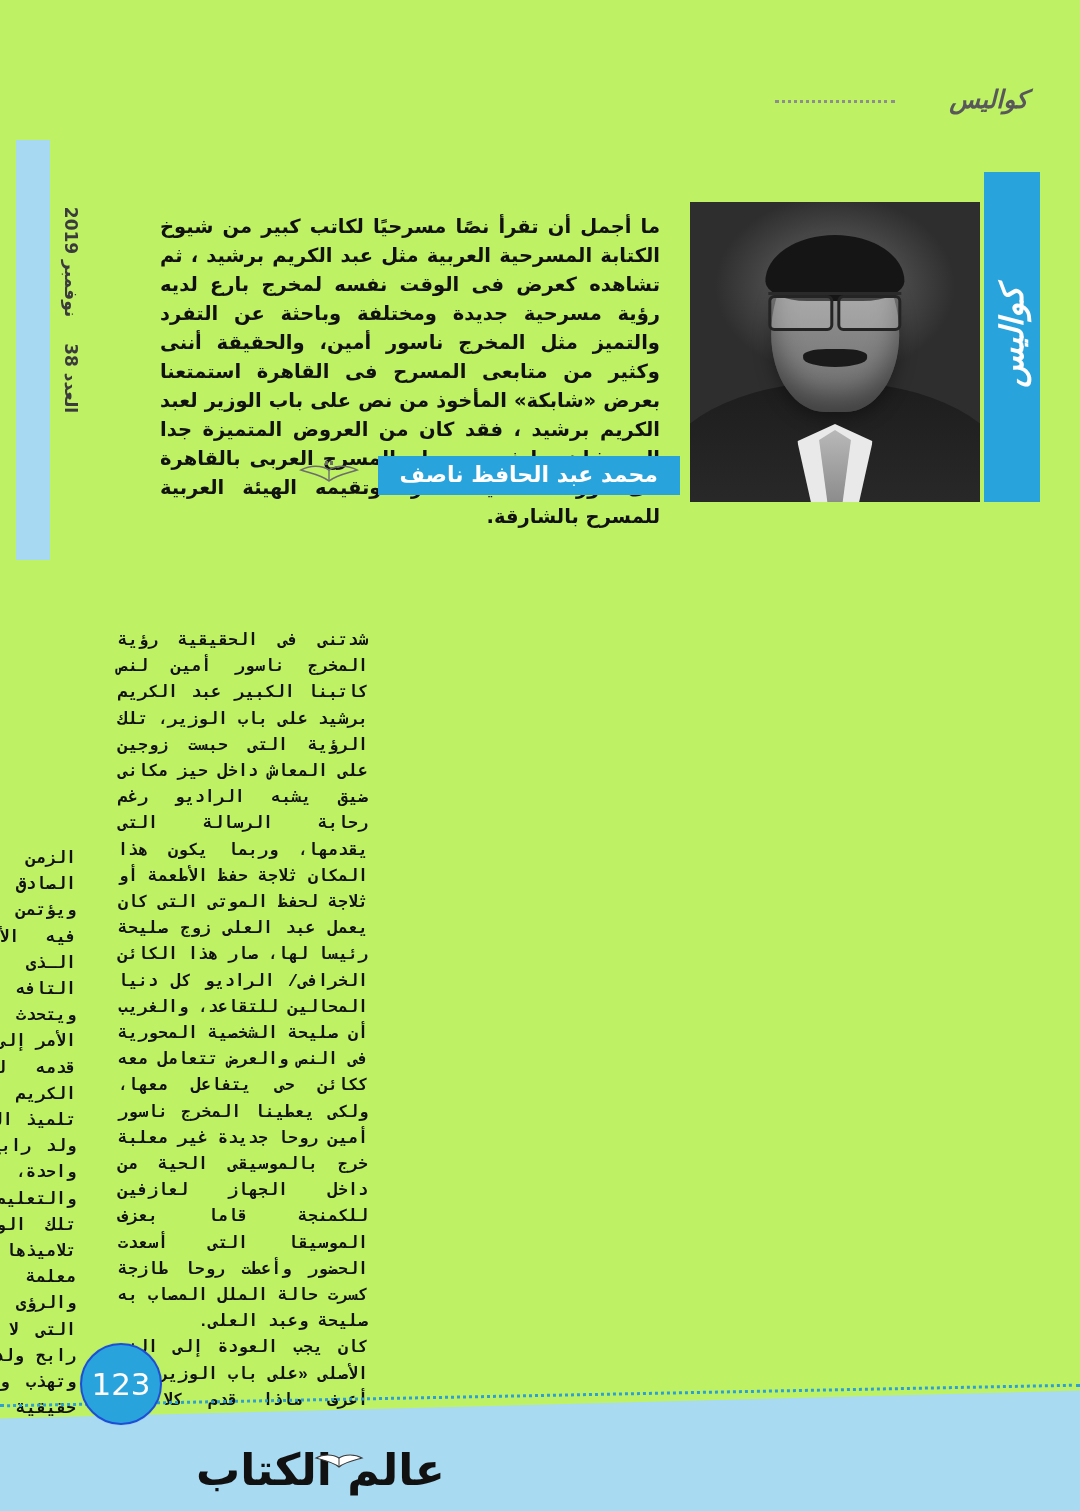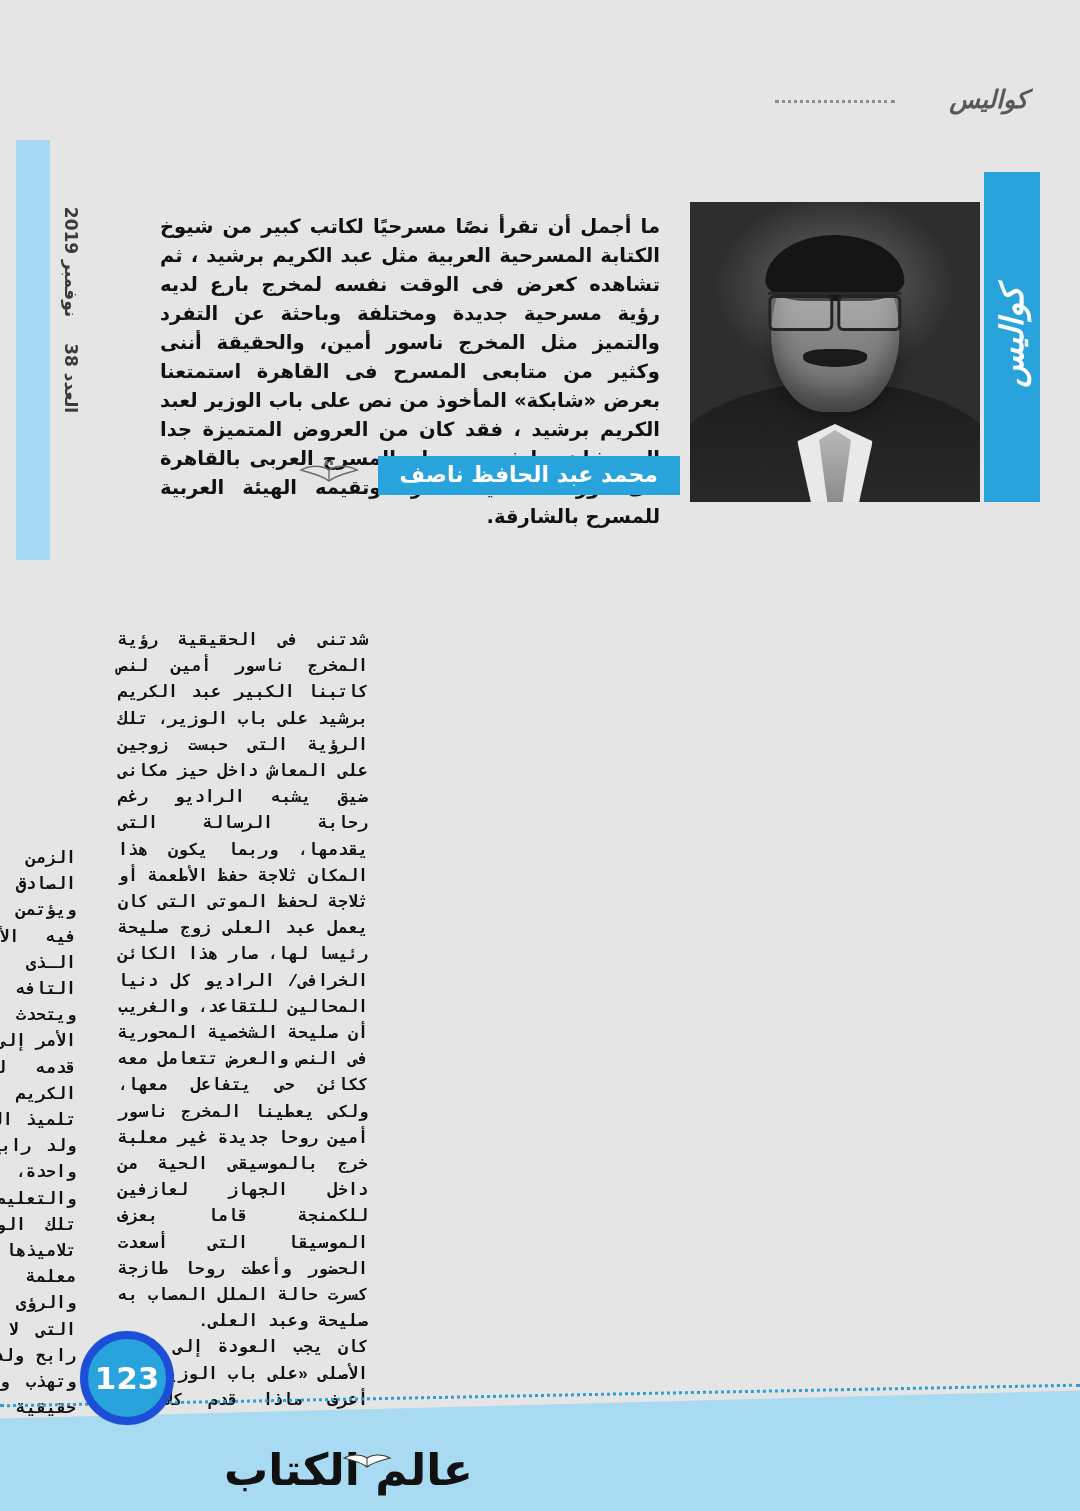--- a/index.html
+++ b/index.html
@@ -5,21 +5,21 @@
 <style>
   html, body {
     margin: 0;
     padding: 0;
     background: #ffffff;
   }
   .page {
     position: relative;
     width: 1080px;
     height: 1511px;
-    background: #e5e5e5;
+    background: #bef264;
     overflow: hidden;
     font-family: "DejaVu Sans", "Liberation Sans", sans-serif;
   }
 
   
   .running-head {
     position: absolute;
     top: 78px;
     right: 52px;
     width: 400px;
@@ -309,37 +309,36 @@
     transform: rotate(-1.1deg);
   }
   .page-number {
     position: absolute;
     left: 80px;
     bottom: 86px;
     width: 78px;
     height: 78px;
     border-radius: 50%;
     background: #29a3dc;
-    border: 8px solid #1d4ed8;
+    border: 2px solid #1d4ed8;
     color: #ffffff;
     display: flex;
     align-items: center;
     justify-content: center;
     font-size: 31px;
-    font-weight: bold;
+    font-weight: normal;
     box-shadow: 0 0 0 1px rgba(0,0,0,.03);
   }
   .logo {
     position: absolute;
     left: 196px;
     bottom: 16px;
     display: flex;
     align-items: center;
     direction: rtl;
-    margin-left: 28px;
   }
   .logo-text {
     font-size: 44px;
     font-weight: bold;
     color: #111111;
     letter-spacing: -2px;
     position: relative;
   }
   .logo-orn {
     position: absolute;

